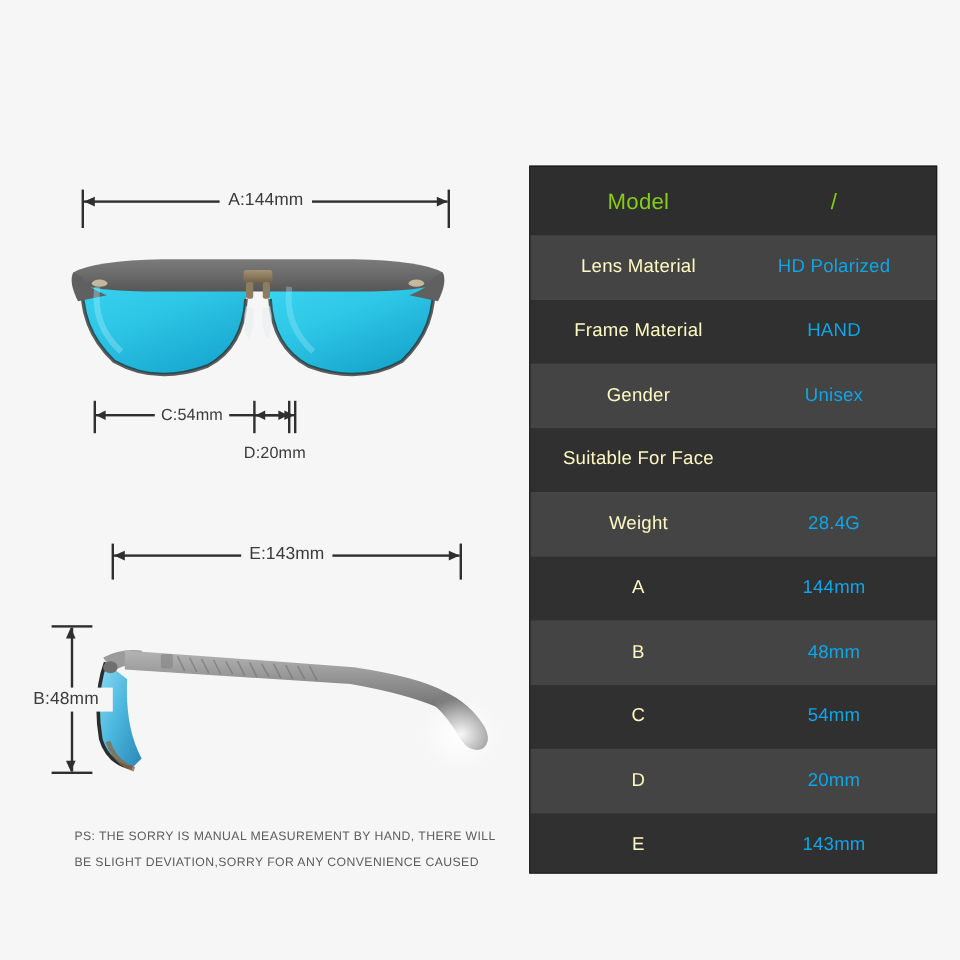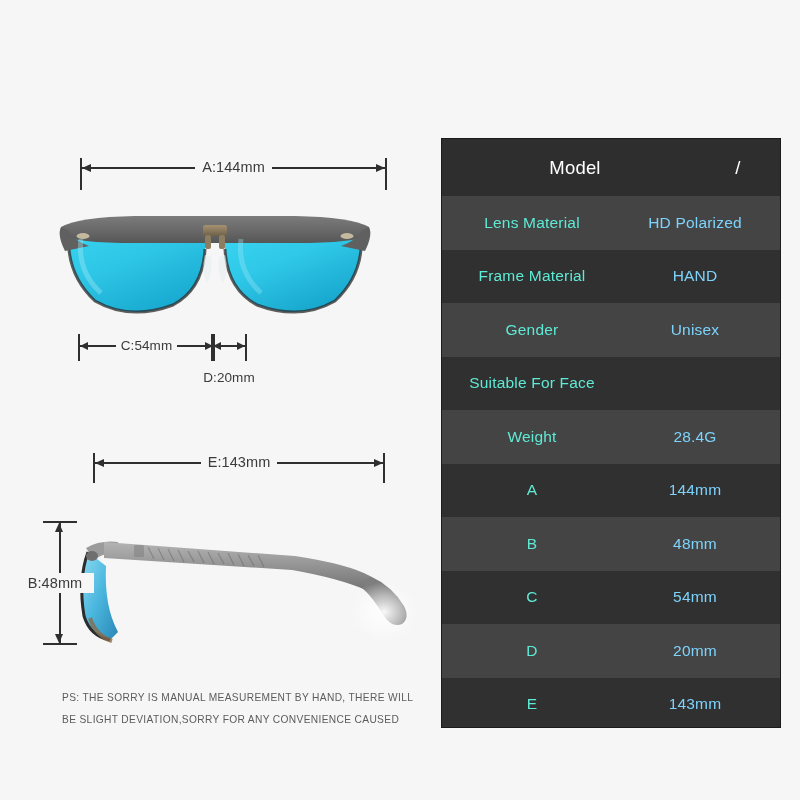--- a/index.html
+++ b/index.html
@@ -33,21 +33,21 @@
     color: #3b3b3b;
     white-space: nowrap;
     letter-spacing: .1px;
   }
   .dim-label-sm { font-size: 13.5px; }
 
   
   #dim-a {
     position: absolute;
     left: 68px; top: 158px;
-    width: 307px; height: 32px; margin-left: 12px;
+    width: 307px; height: 32px;
   }
   #dim-a .tick {
     position: absolute; top: 0;
     width: 2px; height: 32px;
     background: #2f2f2f;
   }
   #dim-a .tick.left  { left: 0; }
   #dim-a .tick.right { right: 0; }
   #dim-a .arrow-row {
     position: absolute;
@@ -79,21 +79,21 @@
   #front-view {
     position: absolute;
     left: 55px; top: 213px;
     width: 320px; height: 115px;
   }
 
   
   #dim-c {
     position: absolute;
     left: 78px; top: 334px;
-    width: 137px; height: 28px; text-align: center;
+    width: 164px; height: 28px; text-align: center;
   }
   #dim-d {
     position: absolute;
     left: 211px; top: 334px;
     width: 36px; height: 28px;
   }
   .hdim .tick {
     position: absolute; top: 0;
     width: 2px; height: 27px;
     background: #2f2f2f;
@@ -239,37 +239,36 @@
     height: 53.5px;
     width: 100%;
   }
   .spec-row.dark  { background: #303030; }
   .spec-row.light { background: #444444; }
   .spec-row.head  { background: #2e2e2e; height: 57px; }
 
   .spec-label {
     flex: 0 0 180px;
     text-align: center;
-    color: #5eead4;
+    color: #fef9c3;
     font-size: 15.5px;
     letter-spacing: .2px;
   }
   .spec-value {
     flex: 1 1 auto;
     text-align: center;
-    color: #7dd3fc;
+    color: #0ea5e9;
     font-size: 15.5px;
     letter-spacing: .2px;
     padding-right: 12px;
   }
   .spec-row.head .spec-label,
   .spec-row.head .spec-value {
     font-size: 18.5px;
-    color: #ffffff;
-    margin-left: 43px;
+    color: #84cc16;
   }
 </style>
 </head>
 <body>
 
 <div id="page">
 
   <div id="diagram-panel">
 
     <div id="dim-a">

